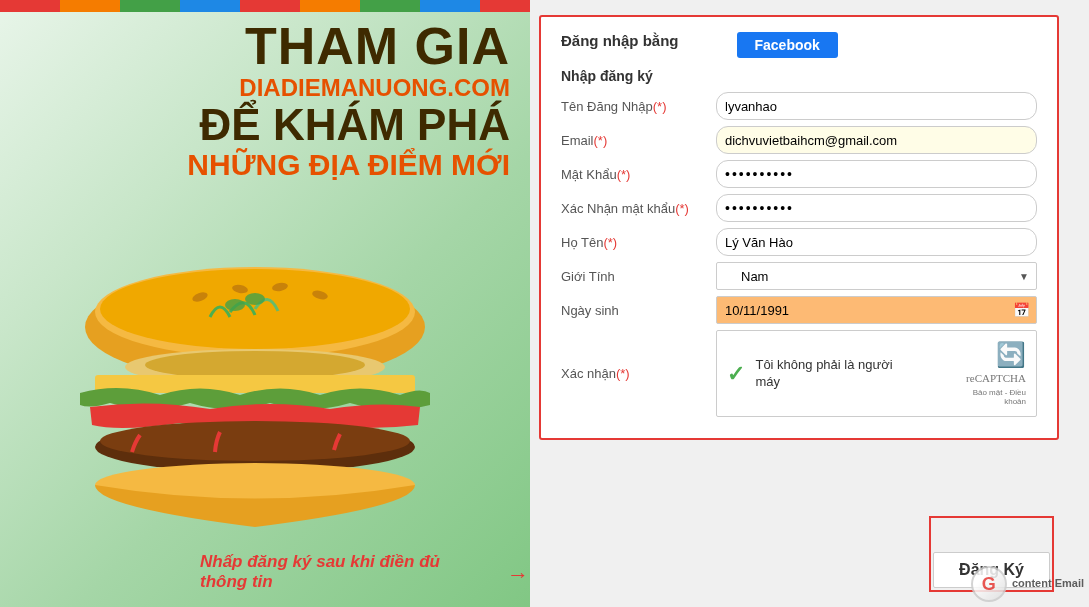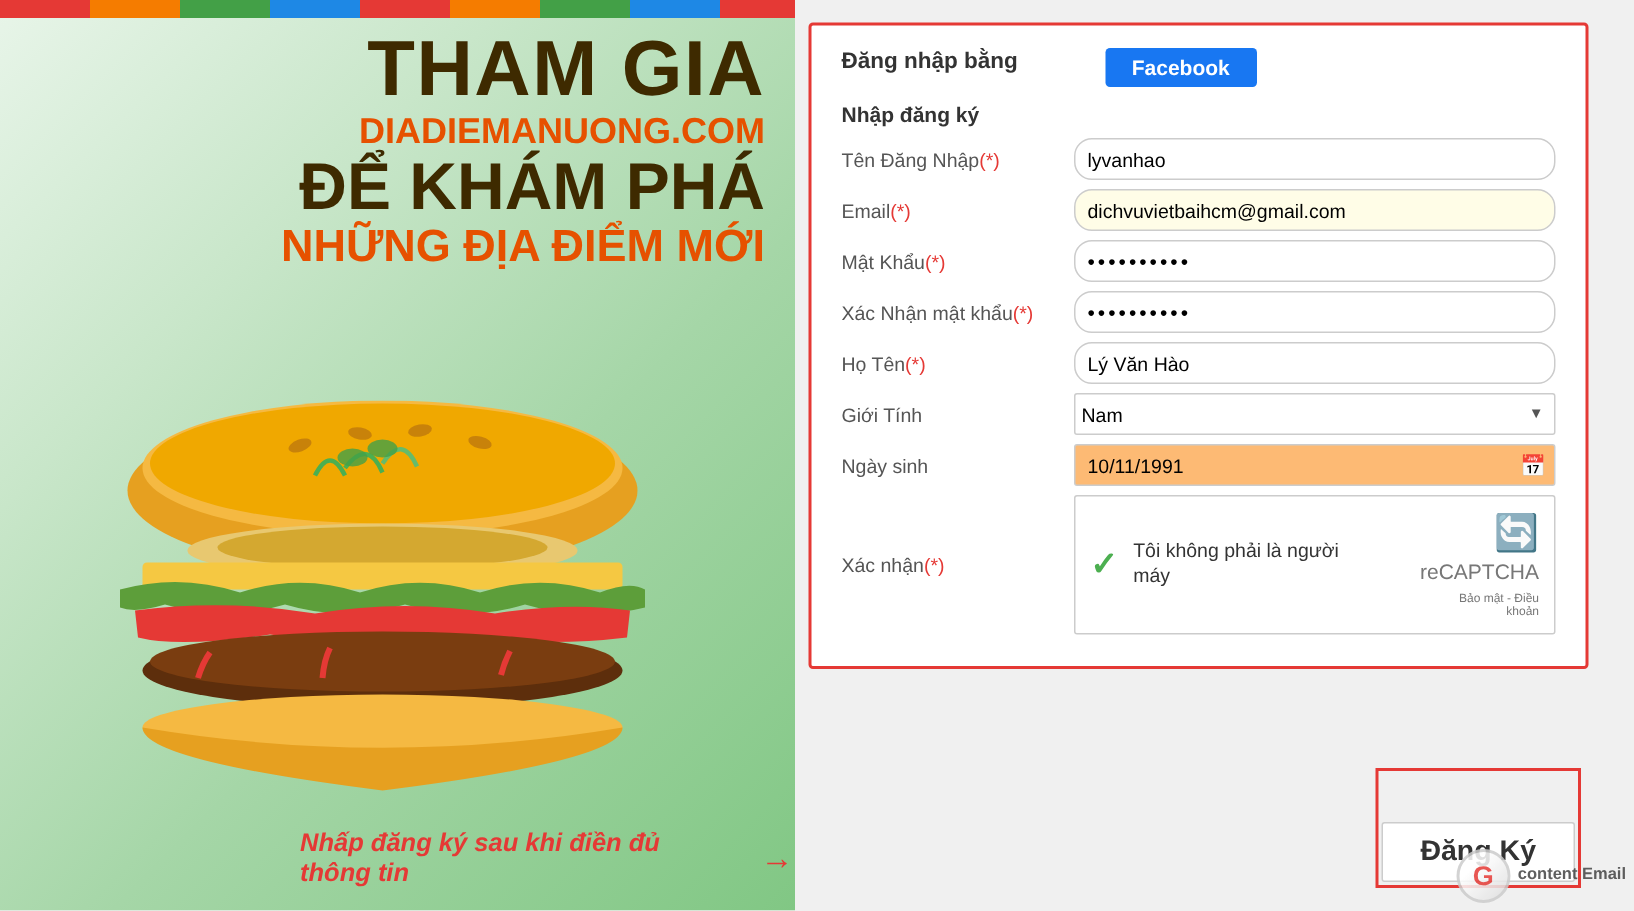--- a/index.html
+++ b/index.html
@@ -156,21 +156,21 @@
     .select-wrapper {
       flex: 1;
       position: relative;
     }
 
     .form-select {
       width: 100%;
       height: 28px;
       border: 1px solid #ccc;
       border-radius: 2px;
-      padding: 0 4px;
+      padding: 0 24px;
       font-size: 13px;
       background: #fff;
       appearance: none;
       cursor: pointer;
     }
 
     .select-arrow {
       position: absolute;
       right: 8px;
       top: 50%;
@@ -240,39 +240,40 @@
       align-items: flex-end;
       gap: 2px;
     }
 
     .recaptcha-icon {
       font-size: 24px;
       color: #4285f4;
     }
 
     .recaptcha-label {
-      font-size: 14px;
+      font-size: 11px;
       color: #777;
       text-align: right;
       line-height: 1.4;
+      font-family: Liberation Serif, serif;
     }
 
     .recaptcha-links {
       font-size: 8px;
       color: #777;
       text-align: right;
       margin-left: 42px;
     }
 
     .dang-ky-btn {
       background: #fff;
       color: #333;
       border: 1px solid #ccc;
       padding: 8px 25px;
-      font-size: 19px;
+      font-size: 16px;
       font-weight: 600;
       cursor: pointer;
       border-radius: 2px;
       margin-top: 32px;
     }
 
     .watermark {
       position: absolute;
       bottom: 5px;
       right: 5px;

